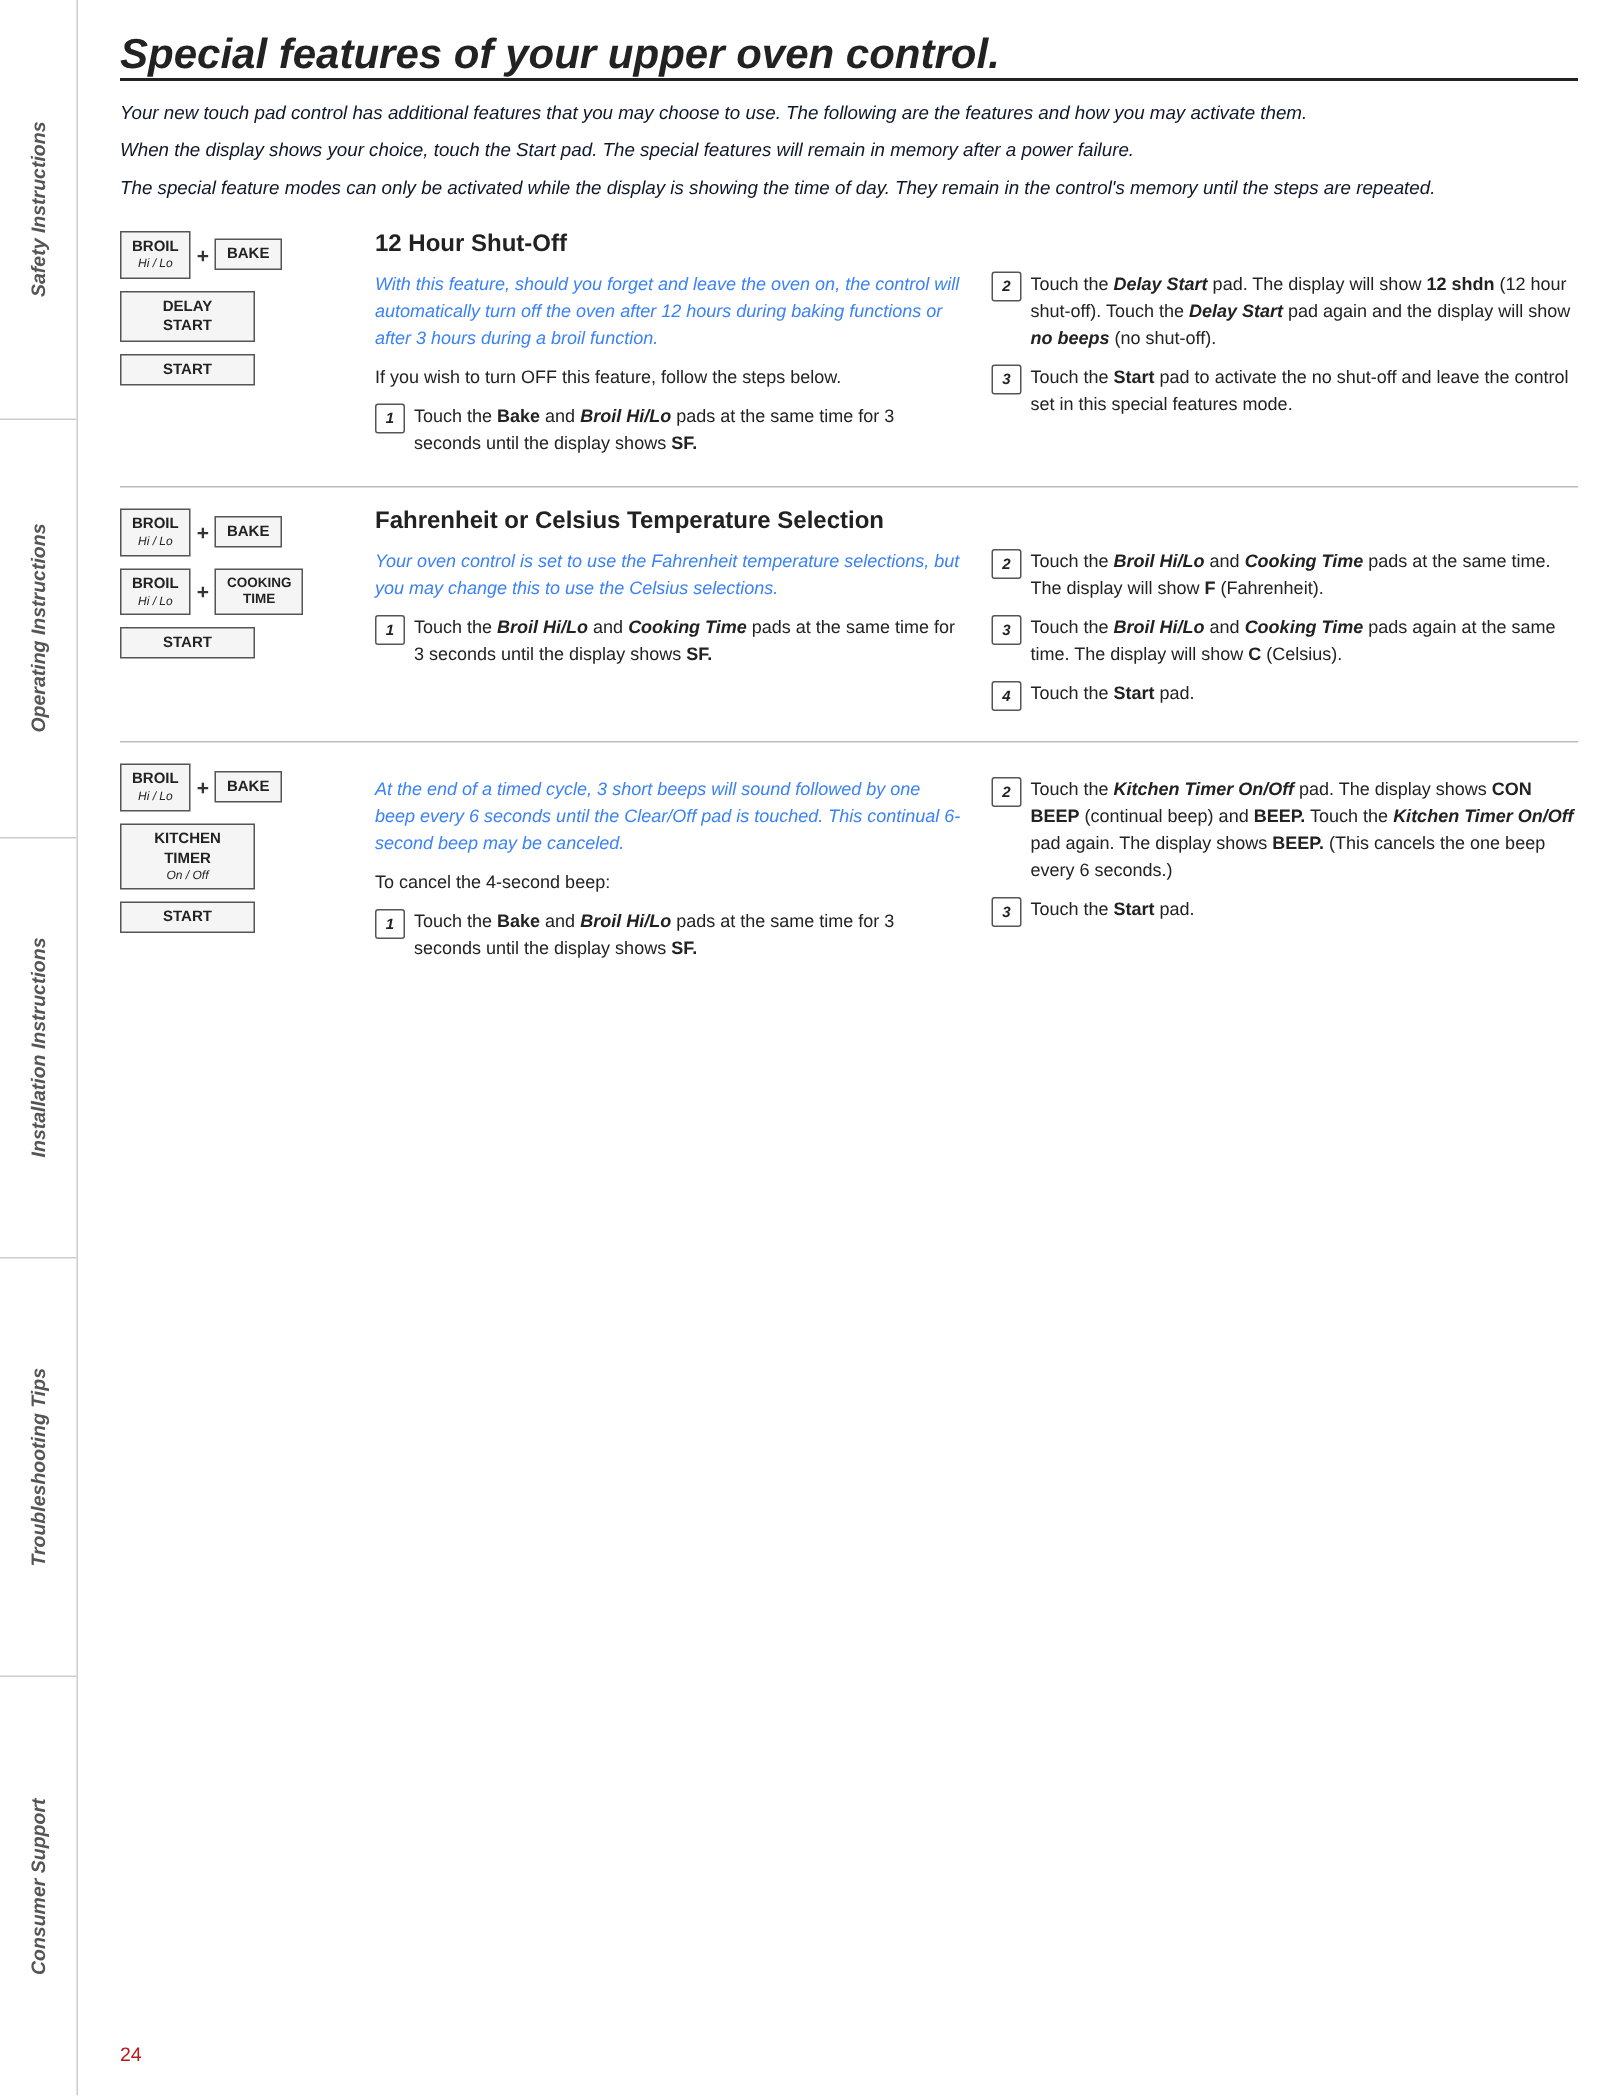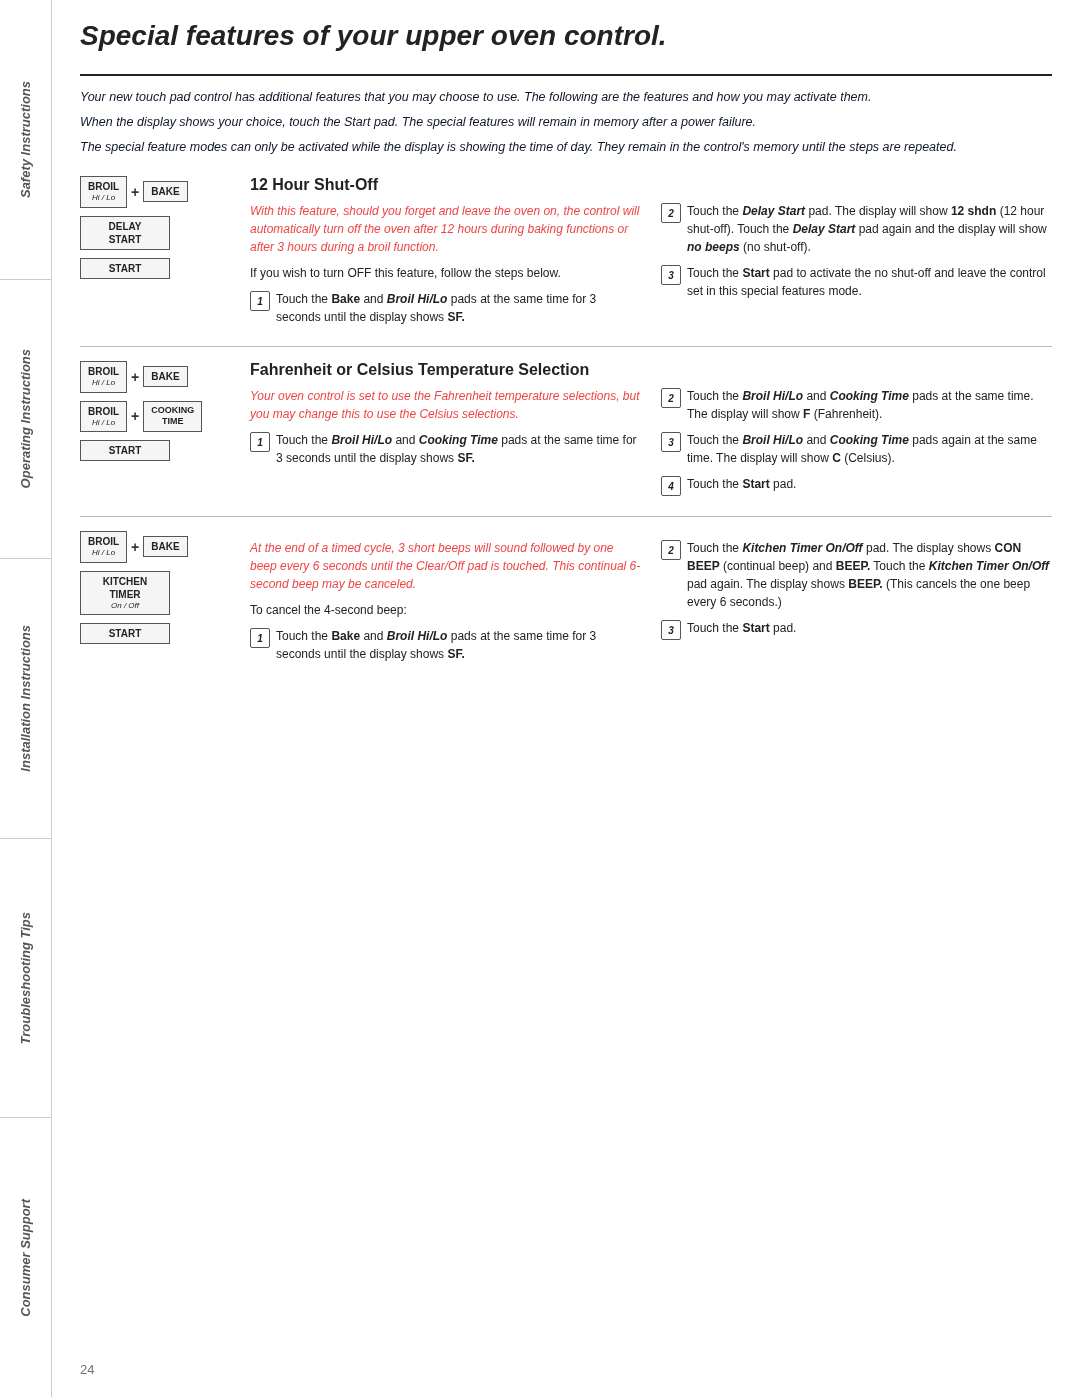--- a/index.html
+++ b/index.html
@@ -21,21 +21,21 @@
       flex-direction: column;
     }
 
     
     .page-title {
       font-size: 28px;
       font-style: italic;
       font-weight: bold;
       color: #222;
       border-bottom: 2px solid #222;
-      padding-bottom: 22px;
+      padding-bottom: 0;
       margin-bottom: 12px;
     }
 
     
     .intro-text {
       font-style: italic;
       font-size: 12.5px;
       color: #0f172a;
       margin-bottom: 6px;
       line-height: 1.5;
@@ -81,21 +81,21 @@
 
     .feature-title {
       font-size: 16px;
       font-weight: bold;
       margin-bottom: 8px;
     }
 
     .feature-description {
       font-style: italic;
       font-size: 12px;
-      color: #ef4444;
+      color: #3b82f6;
       margin-bottom: 8px;
       line-height: 1.5;
     }
 
     .feature-note {
       font-size: 12px;
       color: #222;
       margin-bottom: 8px;
       line-height: 1.5;
     }
@@ -128,21 +128,21 @@
       flex: 1;
       font-size: 12px;
       line-height: 1.5;
     }
 
     
     .page-number {
       margin-top: auto;
       padding-top: 16px;
       font-size: 13px;
-      color: #737373;
+      color: #b91c1c;
     }
 
     .layout-wrapper {
       display: flex;
       width: 1080px;
       min-height: 1397px;
       position: relative;
     }
 
     .sidebar-full {

